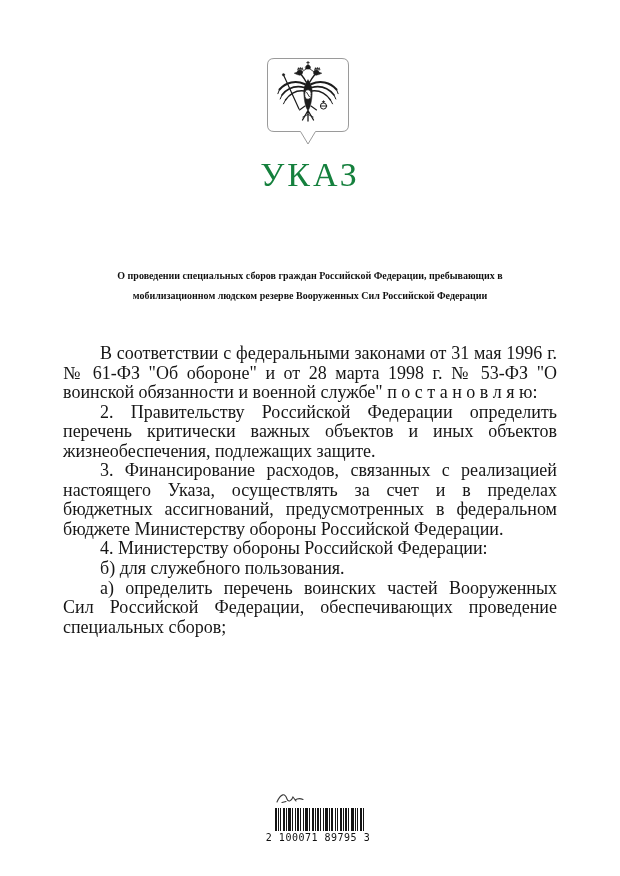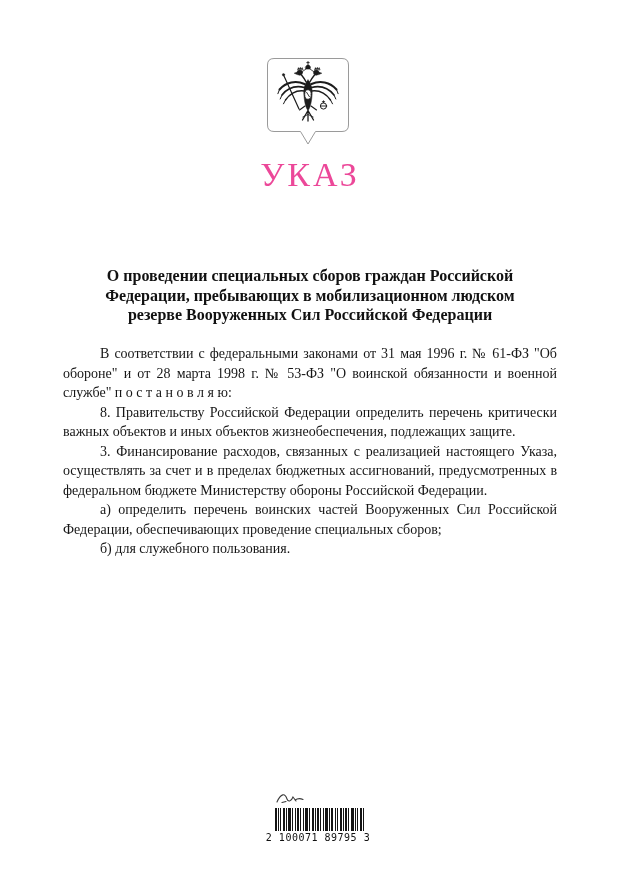--- a/index.html
+++ b/index.html
@@ -25,50 +25,50 @@
     height: 92px;
   }
   .doc-type {
     position: absolute;
     top: 156px;
     left: 0;
     width: 100%;
     text-align: center;
     font-size: 34px;
     letter-spacing: 3px;
-    color: #ec4899;
+    color: #15803d;
   }
   .issuer {
     position: absolute;
     top: 202px;
     left: 0;
     width: 100%;
     text-align: center;
     font-size: 19px;
     letter-spacing: 1px;
     word-spacing: 7px;
     color: #111;
   }
   .doc-title {
     position: absolute;
     top: 266px;
     left: 90px;
     width: 440px;
     text-align: center;
     font-weight: bold;
-    font-size: 16px;
+    font-size: 10px;
     line-height: 19.5px;
     color: #111;
   }
   .body-text {
     position: absolute;
     top: 344px;
     left: 63px;
     width: 494px;
-    font-size: 14px;
+    font-size: 18px;
     line-height: 19.55px;
     text-align: justify;
     color: #161616;
   }
   .body-text p {
     margin: 0;
     text-indent: 37px;
   }
   .barcode-block {
     position: absolute;
@@ -156,24 +156,25 @@
     </svg>
   </div>
 
   <div class="doc-type">УКАЗ</div>
 
 
   <div class="doc-title">О проведении специальных сборов граждан Российской Федерации, пребывающих в мобилизационном людском резерве Вооруженных Сил Российской Федерации</div>
 
   <div class="body-text">
     <p>В соответствии с федеральными законами от 31 мая 1996 г. № 61-ФЗ "Об обороне" и от 28 марта 1998 г. № 53-ФЗ "О воинской обязанности и военной службе" п о с т а н о в л я ю:</p>
-    <p>8. Правительству Российской Федерации определить перечень критически важных объектов и иных объектов жизнеобеспечения, подлежащих защите.</p>
+    <p>2. Правительству Российской Федерации определить перечень критически важных объектов и иных объектов жизнеобеспечения, подлежащих защите.</p>
     <p>3. Финансирование расходов, связанных с реализацией настоящего Указа, осуществлять за счет и в пределах бюджетных ассигнований, предусмотренных в федеральном бюджете Министерству обороны Российской Федерации.</p>
+    <p>4. Министерству обороны Российской Федерации:</p>
+    <p>б) для служебного пользования.</p>
     <p>а) определить перечень воинских частей Вооруженных Сил Российской Федерации, обеспечивающих проведение специальных сборов;</p>
-    <p>б) для служебного пользования.</p>
   </div>
 
   <div class="barcode-block">
     <svg class="ink-mark" viewBox="0 0 32 16" xmlns="http://www.w3.org/2000/svg">
       <path d="M3,12 C7,3 11,3 13,9 C14,12 17,12 19,7 L22,11 M21,10 C24,8 27,8.5 29,9.5 M8,12.5 l4,-1" fill="none" stroke="#3a3a3a" stroke-width="1.1" stroke-linecap="round"></path>
     </svg>
     <div class="bars">
         <div class="bar" style="width: 2px; margin-right: 1px;"></div>
         <div class="bar" style="width: 1px; margin-right: 1px;"></div>
         <div class="bar" style="width: 1px; margin-right: 2px;"></div>

